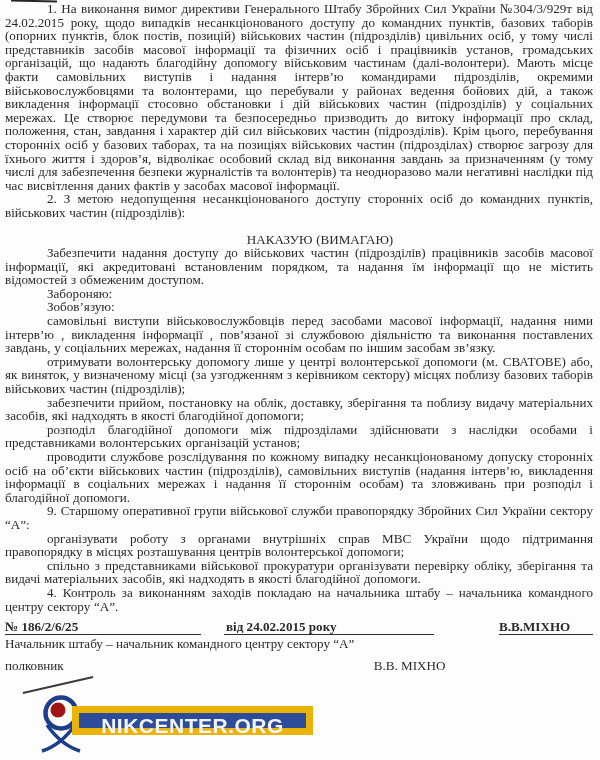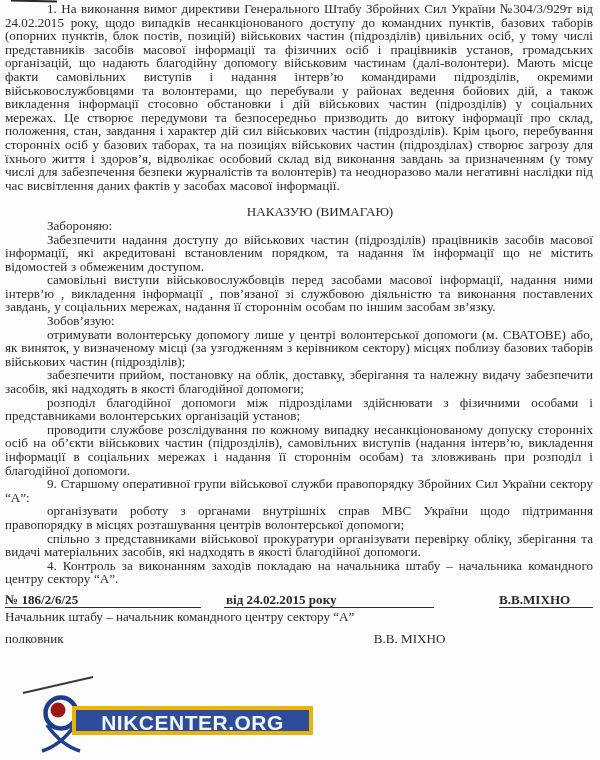--- a/index.html
+++ b/index.html
@@ -29,21 +29,21 @@
   .sig-date{width:208px;margin-left:23px;border-bottom:1.5px solid #2e2e2e;padding-left:2px;}
   .sig-spacer{flex:1;}
   .sig-name{width:94px;border-bottom:1.5px solid #2e2e2e;text-align:left;}
   .sig-row2{margin-top:2px;}
   .sig-row3{margin-top:9px;display:flex;}
   .sig-name2{margin-left:310px;}
   
   .watermark{position:absolute;left:34px;top:693px;width:296px;height:66px;pointer-events:none;}
   .wm-banner{
     position:absolute;left:38px;top:13px;width:241px;height:29px;
-    background:#2d4c99;border:4px solid #eab308;box-sizing:border-box;
+    background:#2d4c99;border:7px solid #eab308;box-sizing:border-box;
     color:#f2f4fa;font-family:"Liberation Sans","DejaVu Sans",sans-serif;
     font-weight:bold;font-size:21px;line-height:26px;text-align:center;letter-spacing:0.5px;
   }
   .wm-icon{position:absolute;left:0;top:0;}
   
   .strike-mark{
     position:absolute;left:22px;top:684px;width:72px;height:2px;
     background:#3a3a3a;transform:rotate(-13deg);
   }
   
@@ -52,28 +52,29 @@
     background:#262626;transform:rotate(1deg);
   }
 </style>
 </head>
 <body>
 
 <div class="scan-artifact"></div>
 
 <div class="doc">
   <p>1. На виконання вимог директиви Генерального Штабу Збройних Сил України №304/3/929т від 24.02.2015 року, щодо випадків несанкціонованого доступу до командних пунктів, базових таборів (опорних пунктів, блок постів, позицій) військових частин (підрозділів) цивільних осіб, у тому числі представників засобів масової інформації та фізичних осіб і працівників установ, громадських організацій, що надають благодійну допомогу військовим частинам (далі-волонтери). Мають місце факти самовільних виступів і надання інтерв’ю командирами підрозділів, окремими військовослужбовцями та волонтерами, що перебували у районах ведення бойових дій, а також викладення інформації стосовно обстановки і дій військових частин (підрозділів) у соціальних мережах. Це створює передумови та безпосередньо призводить до витоку інформації про склад, положення, стан, завдання і характер дій сил військових частин (підрозділів). Крім цього, перебування сторонніх осіб у базових таборах, та на позиціях військових частин (підрозділах) створює загрозу для їхнього життя і здоров’я, відволікає особовий склад від виконання завдань за призначенням (у тому числі для забезпечення безпеки журналістів та волонтерів) та неодноразово мали негативні  наслідки під час висвітлення даних фактів у засобах масової інформації.</p>
+  <p>2. З метою недопущення несанкціонованого доступу сторонніх осіб до командних пунктів, військових частин (підрозділів):</p>
   <p class="order-heading">НАКАЗУЮ (ВИМАГАЮ)</p>
+  <p>Забезпечити надання доступу до військових частин (підрозділів) працівників засобів масової інформації, які акредитовані встановленим порядком, та надання їм інформації що не містить відомостей з обмеженим доступом.</p>
   <p>Забороняю:</p>
-  <p>Забезпечити надання доступу до військових частин (підрозділів) працівників засобів масової інформації, які акредитовані встановленим порядком, та надання їм інформації що не містить відомостей з обмеженим доступом.</p>
+  <p>Зобов’язую:</p>
   <p>самовільні виступи військовослужбовців перед засобами масової інформації, надання ними інтерв’ю , викладення інформації , пов’язаної зі службовою діяльністю та виконання поставлених завдань, у соціальних мережах, надання її стороннім особам по іншим засобам зв’язку.</p>
-  <p>Зобов’язую:</p>
   <p>отримувати волонтерську допомогу лише у центрі волонтерської допомоги (м. СВАТОВЕ) або, як виняток, у визначеному місці (за узгодженням з керівником сектору) місцях поблизу базових таборів військових частин (підрозділів);</p>
-  <p>забезпечити прийом, постановку на облік, доставку, зберігання та належну видачу забезпечити засобів, які надходять в якості благодійної допомоги;</p>
-  <p>розподіл благодійної допомоги між підрозділами здійснювати з фізичними особами і представниками волонтерських організацій установ;</p>
+  <p>забезпечити прийом, постановку на облік, доставку, зберігання та поблизу видачу матеріальних засобів, які надходять в якості благодійної допомоги;</p>
+  <p>розподіл благодійної допомоги між підрозділами здійснювати з наслідки особами і представниками волонтерських організацій установ;</p>
   <p>проводити службове розслідування по кожному випадку несанкціонованому допуску сторонніх осіб на об’єкти військових частин (підрозділів), самовільних виступів (надання інтерв’ю, викладення інформації в соціальних мережах і надання її стороннім особам) та зловживань при розподіл і благодійної допомоги.</p>
   <p>9. Старшому оперативної групи військової служби правопорядку Збройних Сил України сектору “А”:</p>
   <p>організувати роботу з органами внутрішніх справ МВС України щодо підтримання правопорядку в місцях розташування центрів волонтерської допомоги;</p>
   <p>спільно з представниками військової прокуратури організувати перевірку обліку, зберігання та видачі матеріальних засобів, які надходять в якості благодійної допомоги.</p>
   <p>4. Контроль за виконанням заходів покладаю на начальника штабу – начальника командного центру сектору “А”.</p>
 
   <div class="sig">
     <div class="sig-row1">
       <span class="sig-num">№ 186/2/6/25</span>
       <span class="sig-date">від  24.02.2015 року</span>

